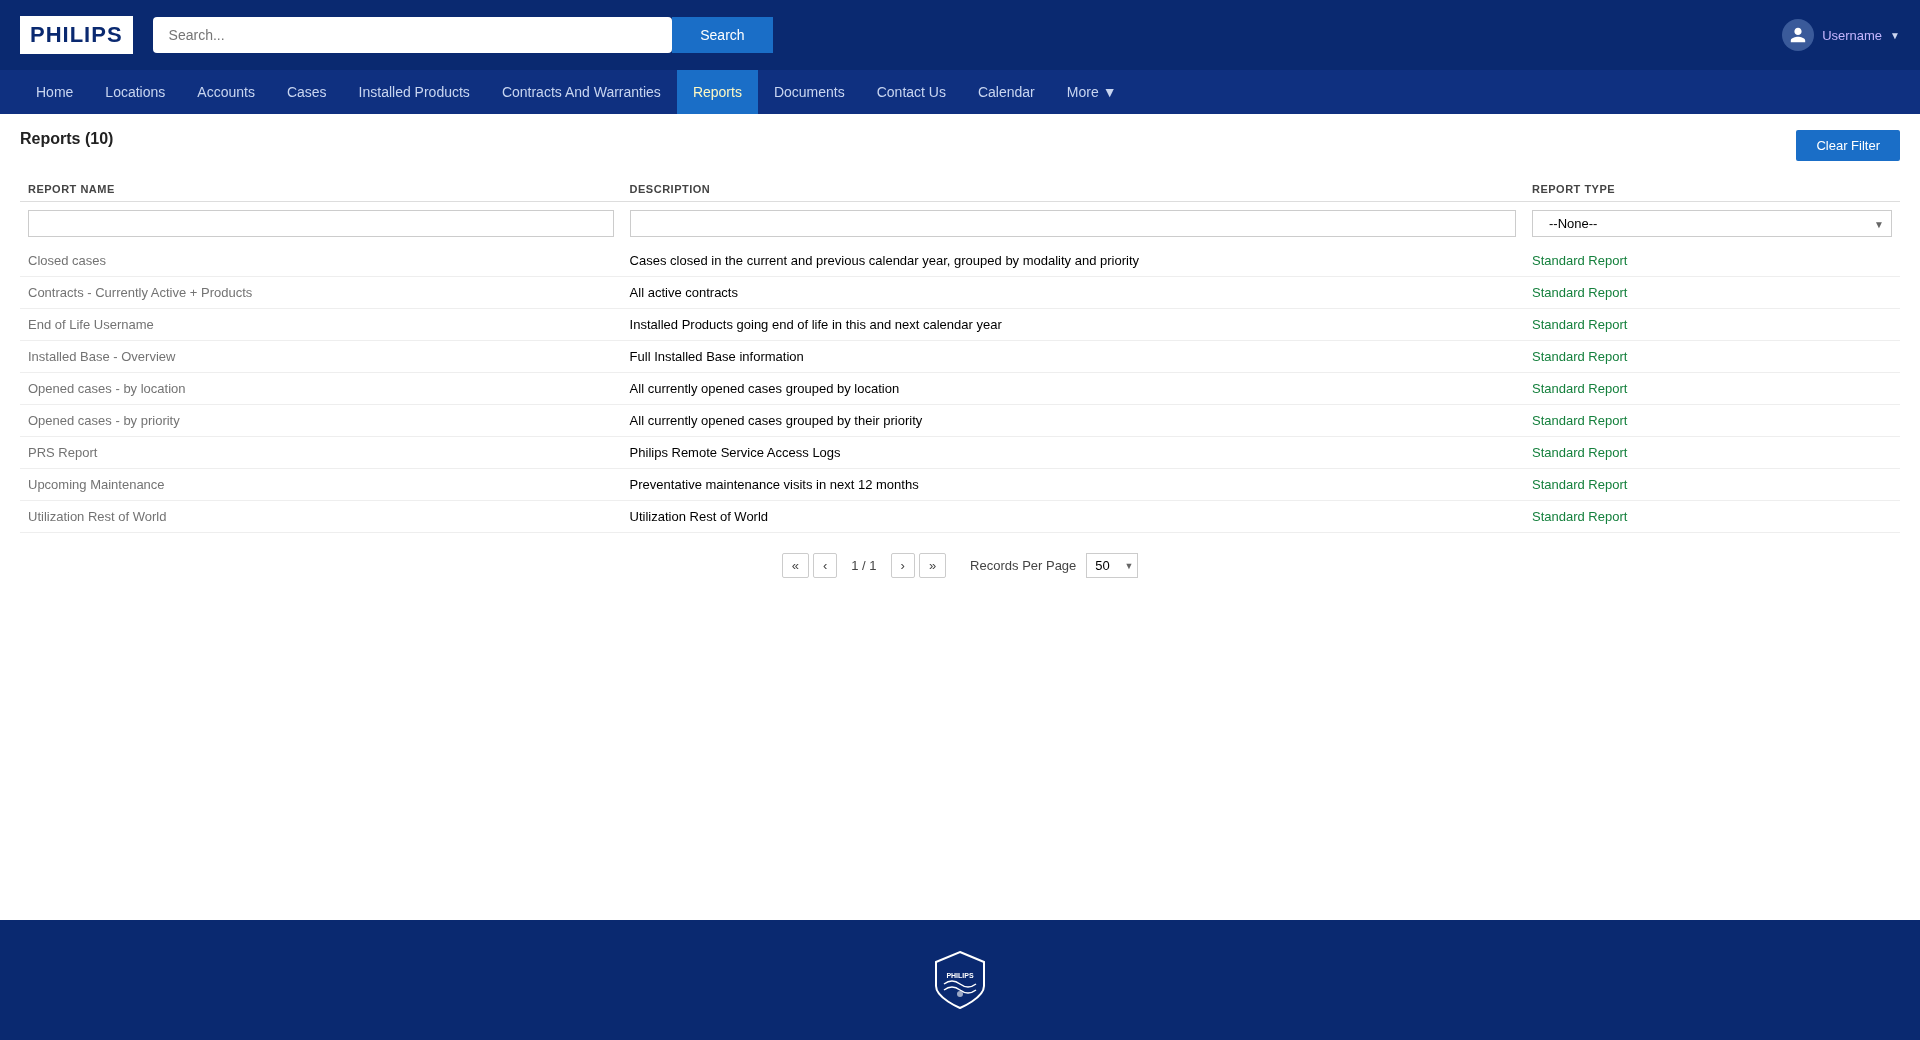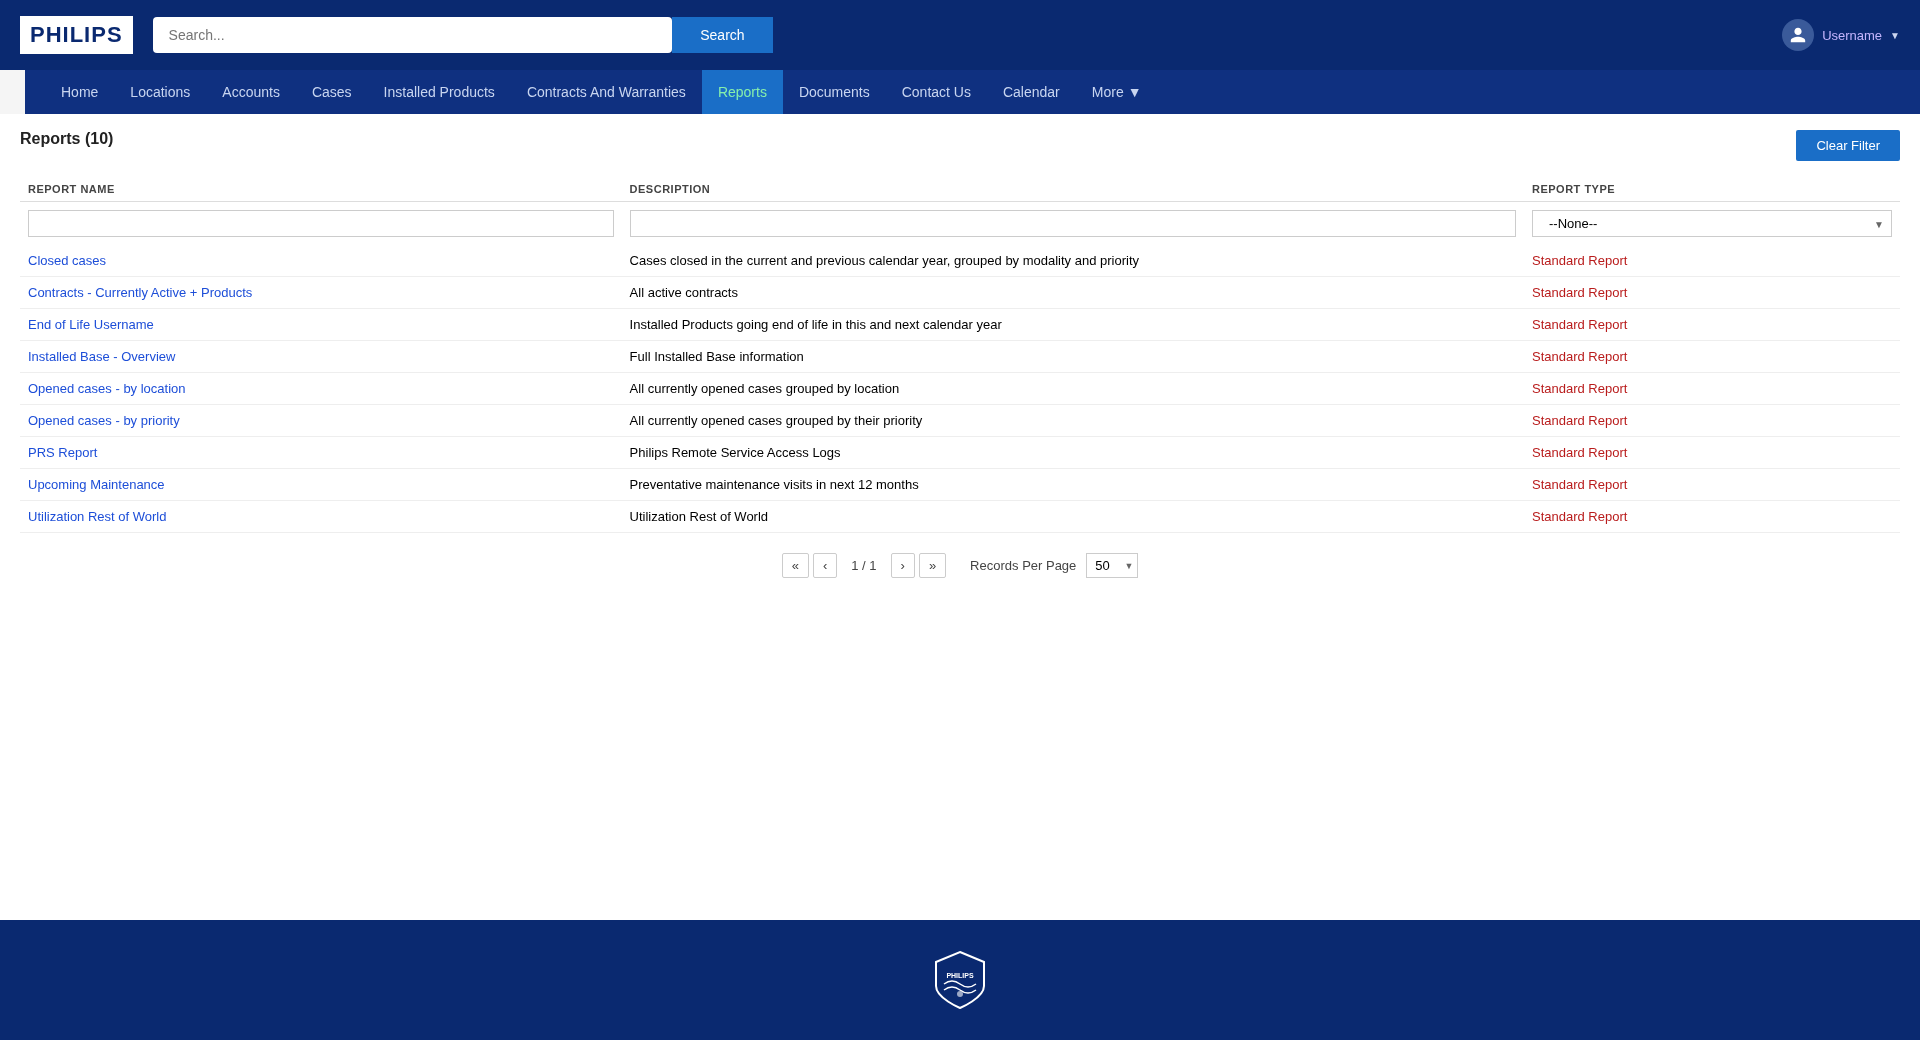--- a/index.html
+++ b/index.html
@@ -72,35 +72,34 @@
     .user-name { color: #c4b5fd; font-size: 13px; }
     .chevron-down { color: #ccd6f0; font-size: 10px; }
 
     
     .nav {
       background: #0f3080;
       display: flex;
       align-items: center;
       padding: 16px 20px;
       height: 44px;
-      margin-left: 25px;
     }
     .nav-item {
       color: #c8d5f0;
       padding: 0 16px;
       height: 44px;
       display: flex;
       align-items: center;
       cursor: pointer;
       font-size: 14px;
       white-space: nowrap;
     }
     .nav-item.active {
       background: #1a6ec7;
-      color: #86efac;
+      color: #fef9c3;
       font-weight: 500;
     }
     .nav-item.more { gap: 4px; }
 
     
     .main { flex: 1; background: white; padding: 16px 20px; }
 
     .page-header {
       display: flex;
       align-items: flex-start;
@@ -171,26 +170,26 @@
     }
 
     .reports-table tbody tr {
       border-bottom: 1px solid #eee;
     }
     .reports-table td {
       padding: 8px 8px;
       font-size: 13px;
     }
     .link-cell {
-      color: #1d4ed8;
+      color: #737373;
       cursor: pointer;
       text-decoration: none;
       text-align: right;
     }
-    .type-cell { color: #b91c1c; margin-top: 18px; }
+    .type-cell { color: #15803d; margin-top: 18px; }
 
     
     .pagination-bar {
       display: flex;
       align-items: center;
       justify-content: center;
       padding: 20px 0 10px;
       gap: 4px;
     }
     .pag-btn {

